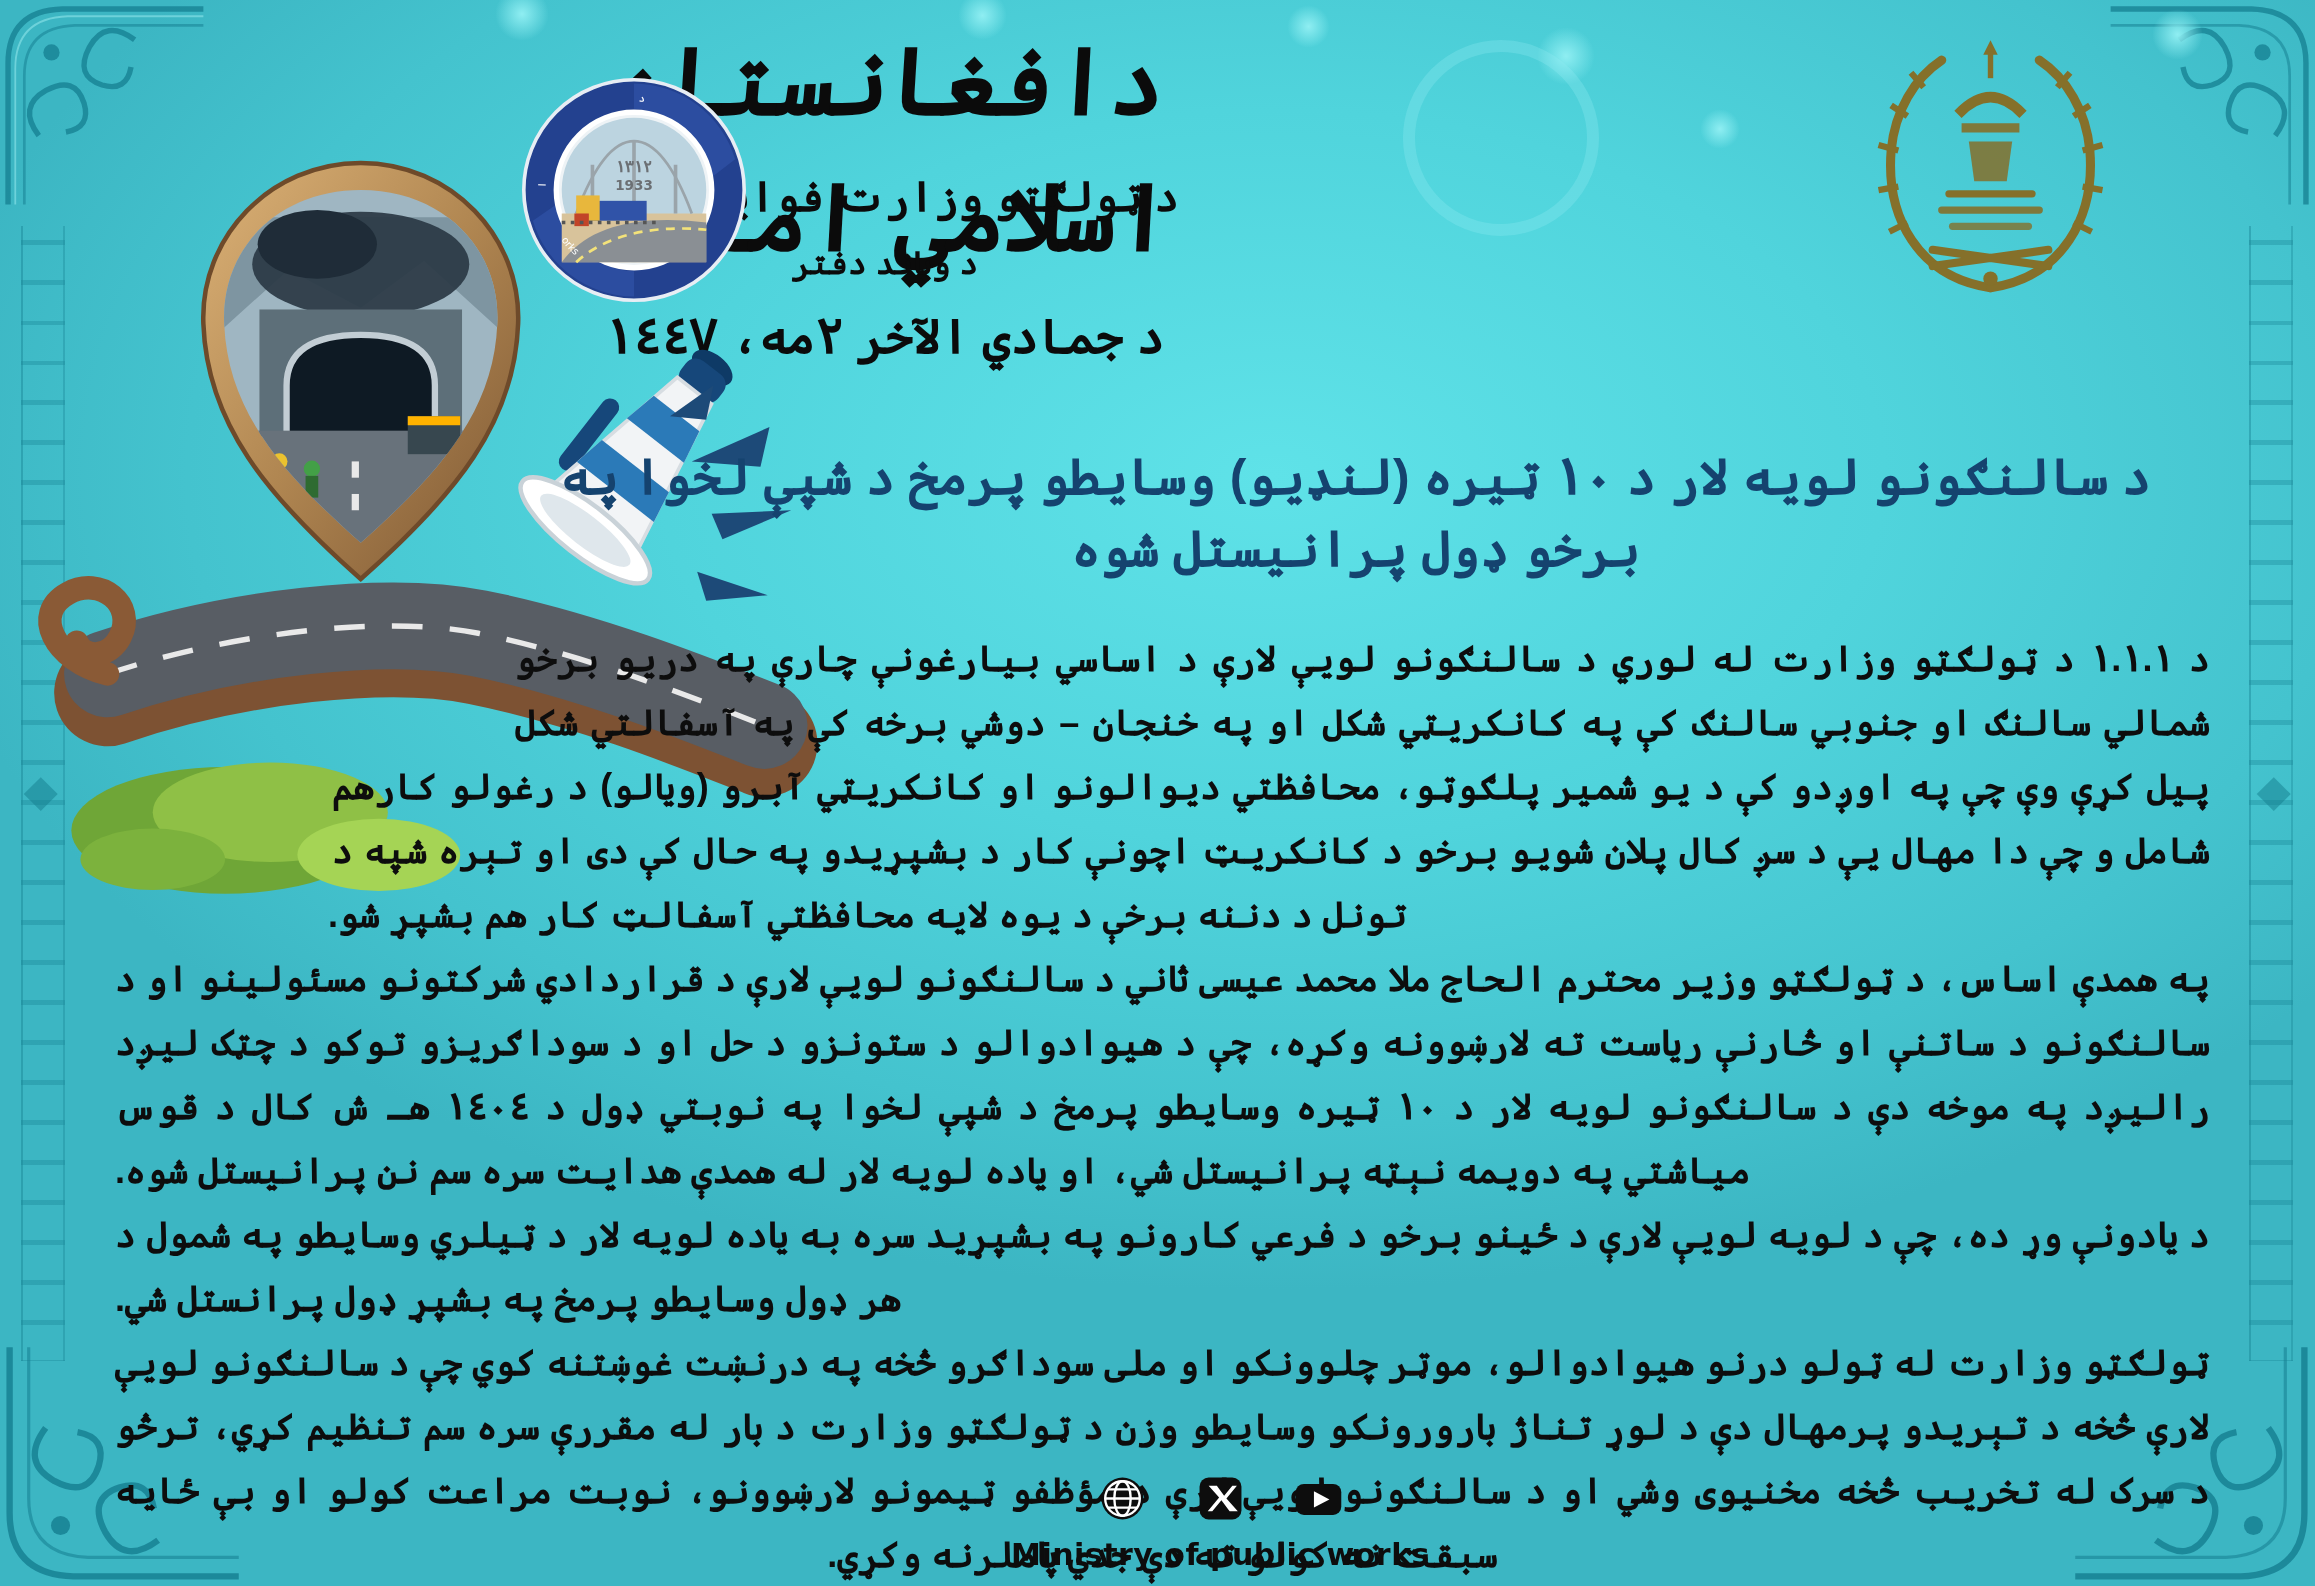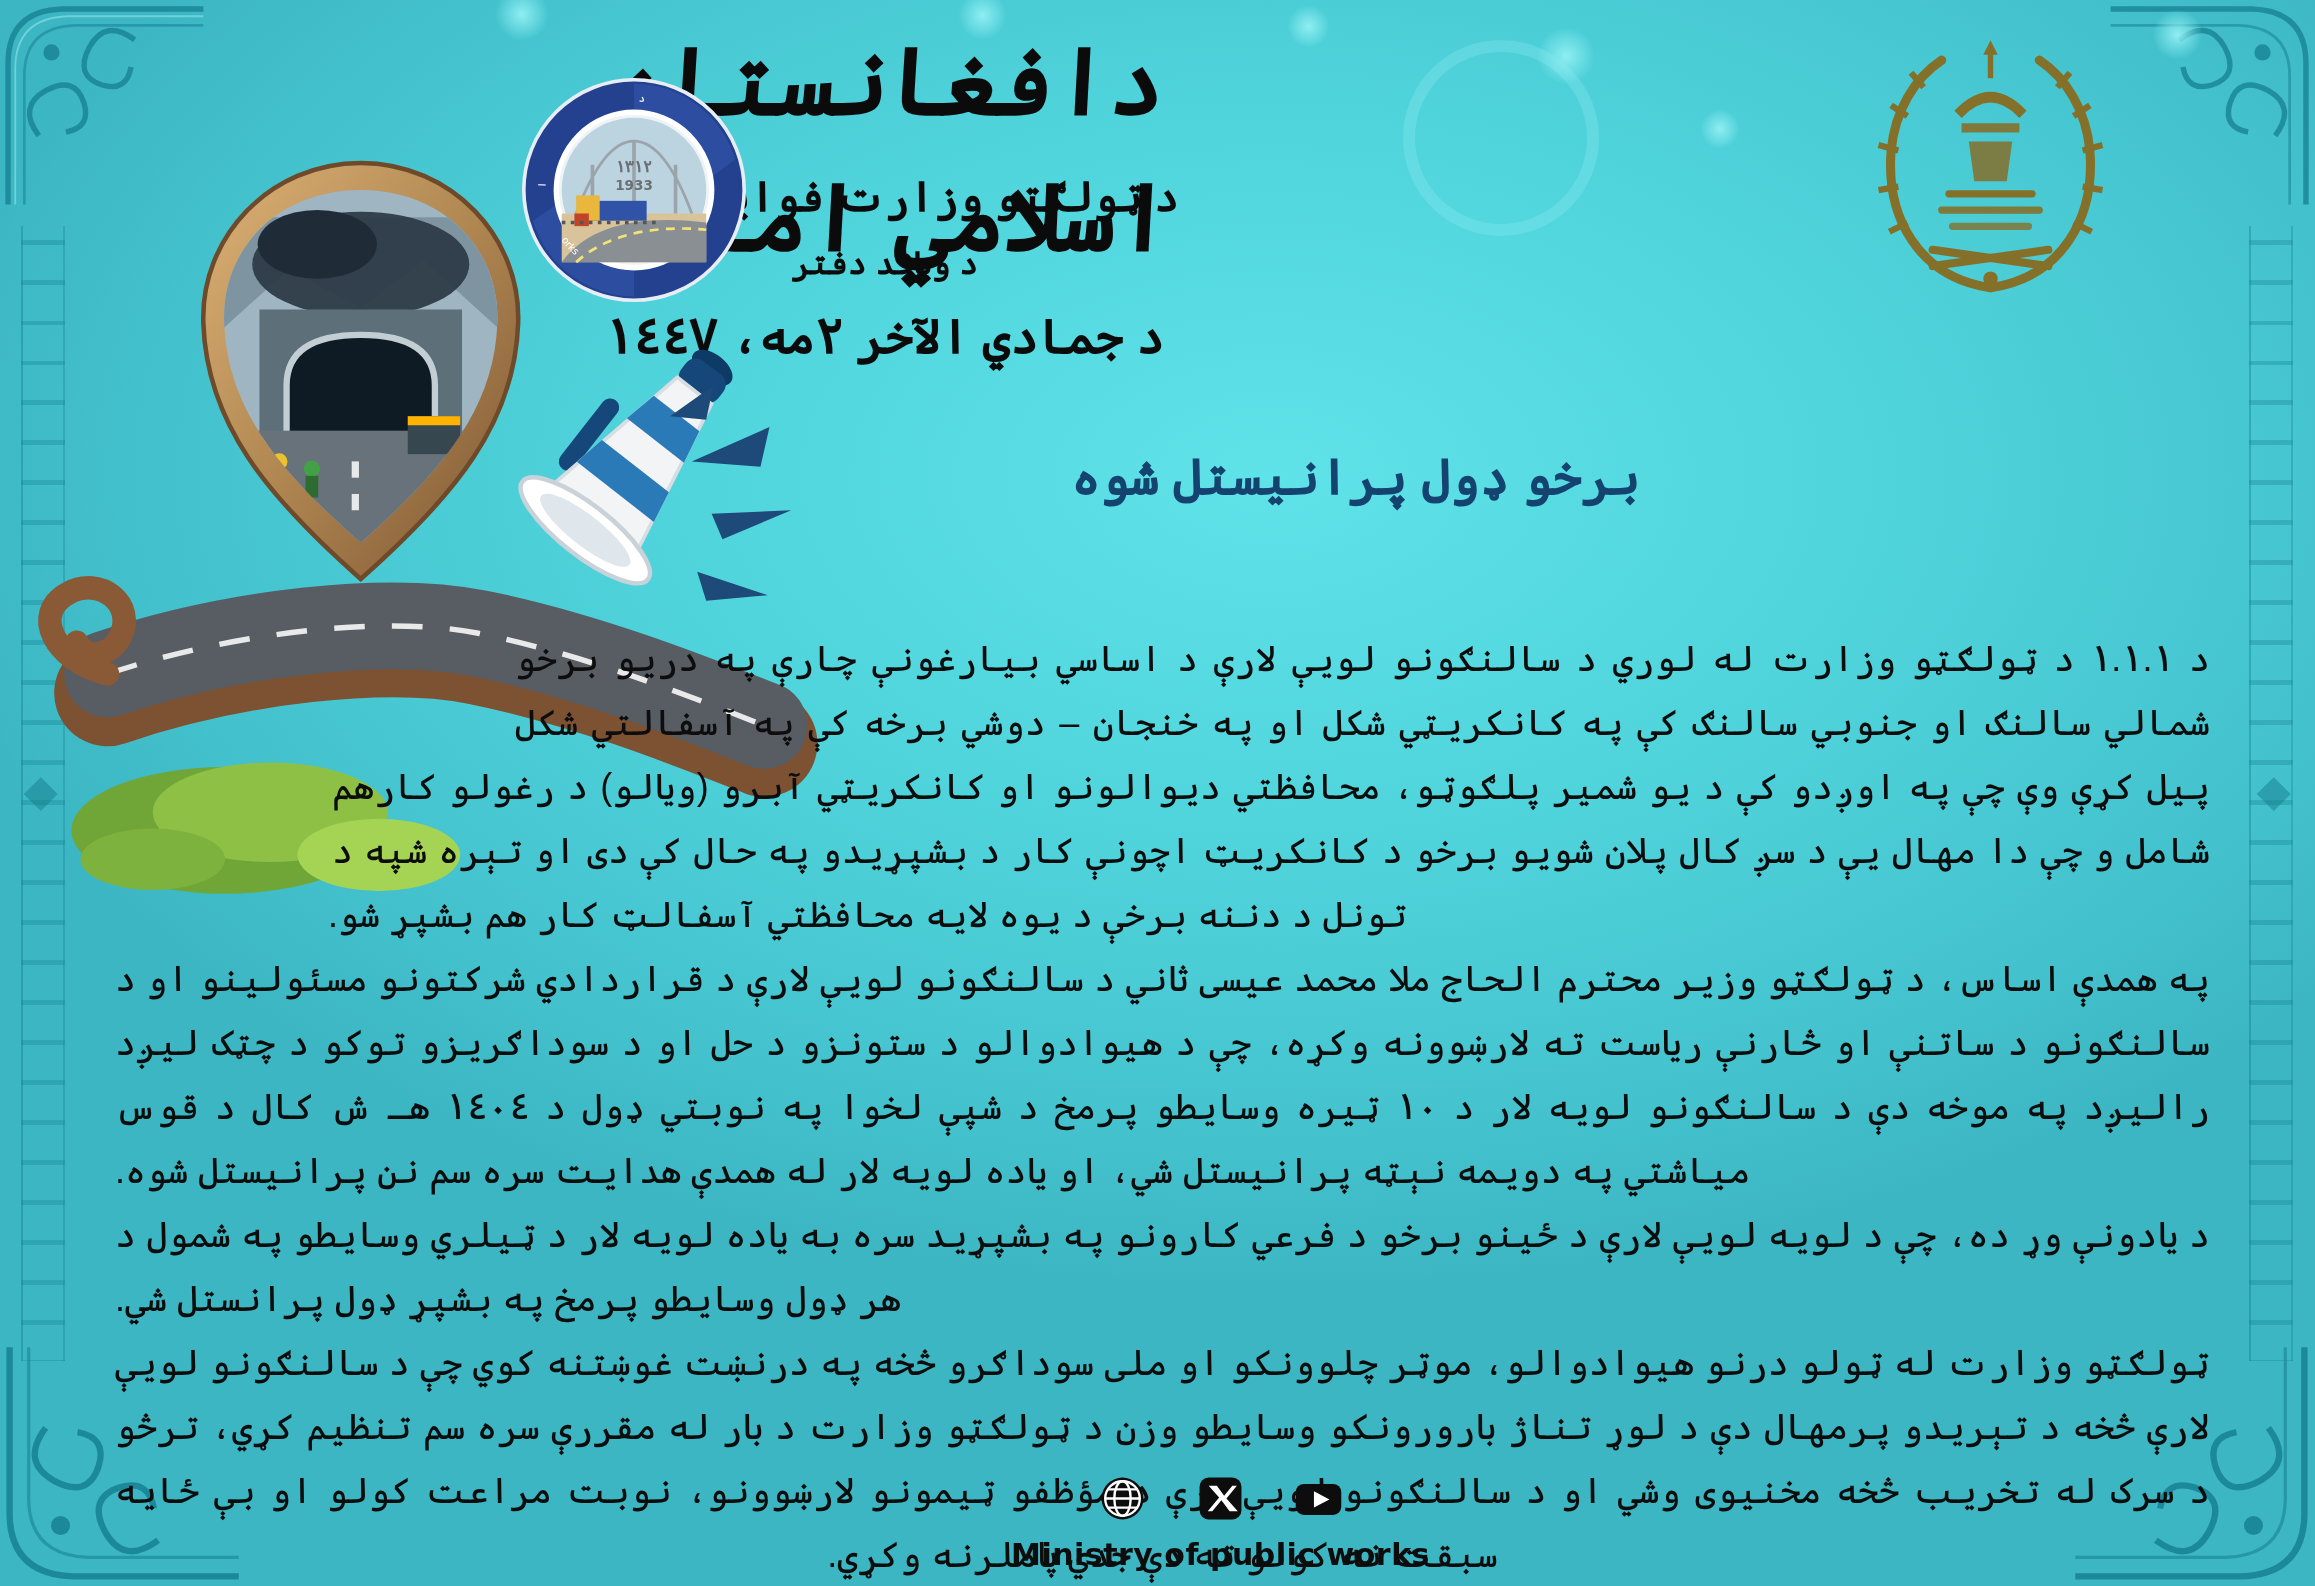--- a/index.html
+++ b/index.html
@@ -31,21 +31,21 @@
     letter-spacing:-2.7px;transform:skewX(-4deg);}
   .hline{position:absolute;left:0;width:100%;font-weight:bold;}
   .h-ministry{top:172px;font-size:42px;}
   .h-office{top:244px;font-size:32px;}
   .h-date{top:308px;font-size:48px;}
   
   .headline{position:absolute;left:502px;top:441px;width:1710px;text-align:center;direction:rtl;
     color:#15436f;font-size:50px;font-weight:bold;line-height:72px;}
   
   .body-text{position:absolute;left:116px;top:627px;width:2095px;direction:rtl;
-    color:#0d0d0d;font-size:36px;font-weight:normal;line-height:64px;}
+    color:#0d0d0d;font-size:36px;font-weight:bold;line-height:64px;}
   .body-text p{margin:0;text-align:justify;}
   .last-left{text-align-last:left;}
   .last-center{text-align-last:center;}
   .fl{float:left;clear:left;}
   .f1{width:400px;height:128px;}
   .f2{width:217px;height:128px;}
   .f3{width:213px;height:64px;}
   
   .footer{position:absolute;left:127px;width:2189px;top:1473px;text-align:center;}
   .social{display:flex;justify-content:center;gap:47px;align-items:center;}
@@ -238,20 +238,21 @@
     </text>
     <text font-size="12" fill="#ffffff">
       <textPath href="#arcTop2" startOffset="6%">امارت اسلامی افغانستان وزارت فواید عامه</textPath>
     </text>
     <text font-size="11" fill="#ffffff" font-family="DejaVu Sans">
       <textPath href="#arcBot" startOffset="12%">Ministry of Public Works</textPath>
     </text>
   </svg>
 
   <div class="headline">
+    <div>د سالنګونو لویه لار د ١٠ ټیره (لنډیو) وسایطو پرمخ د شپې لخوا په</div>
     <div>برخو ډول پرانیستل شوه</div>
   </div>
 
   <section class="body-text">
     <div class="fl f1"></div>
     <div class="fl f2"></div>
     <div class="fl f3"></div>
     <p class="last-left">د ١.١.١ د ټولګټو وزارت له لوري د سالنګونو لویې لارې د اساسي بیارغونې چارې په دریو برخو شمالي سالنګ او جنوبي سالنګ کې په کانکریټي شکل او په خنجان – دوشي برخه کې په آسفالتي شکل پیل کړې وې چې په اوږدو کې د یو شمیر پلګوټو، محافظتي دیوالونو او کانکریټي آبرو (ویالو) د رغولو کارهم شامل و چې دا مهال یې د سږ کال پلان شویو برخو د کانکریټ اچونې کار د بشپړیدو په حال کې دی او تېره شپه د تونل د دننه برخې د یوه لایه محافظتي آسفالټ کار هم بشپړ شو.</p>
     <p class="last-left">په همدې اساس، د ټولګټو وزیر محترم الحاج ملا محمد عیسی ثاني د سالنګونو لویې لارې د قراردادي شرکتونو مسئولینو او د سالنګونو د ساتنې او څارنې ریاست ته لارښوونه وکړه، چې د هیوادوالو د ستونزو د حل او د سوداګریزو توکو د چټک لیږد رالیږد په موخه دې د سالنګونو لویه لار د ١٠ ټیره وسایطو پرمخ د شپې لخوا په نوبتي ډول د ١٤٠٤ هـ ش کال د قوس میاشتي په دویمه نېټه پرانیستل شي، او یاده لویه لار له همدې هدایت سره سم نن پرانیستل شوه.</p>
     <p class="last-left">د یادونې وړ ده، چې د لویه لویې لارې د ځینو برخو د فرعي کارونو په بشپړید سره به یاده لویه لار د ټیلري وسایطو په شمول د هر ډول وسایطو پرمخ په بشپړ ډول پرانستل شي.</p>

